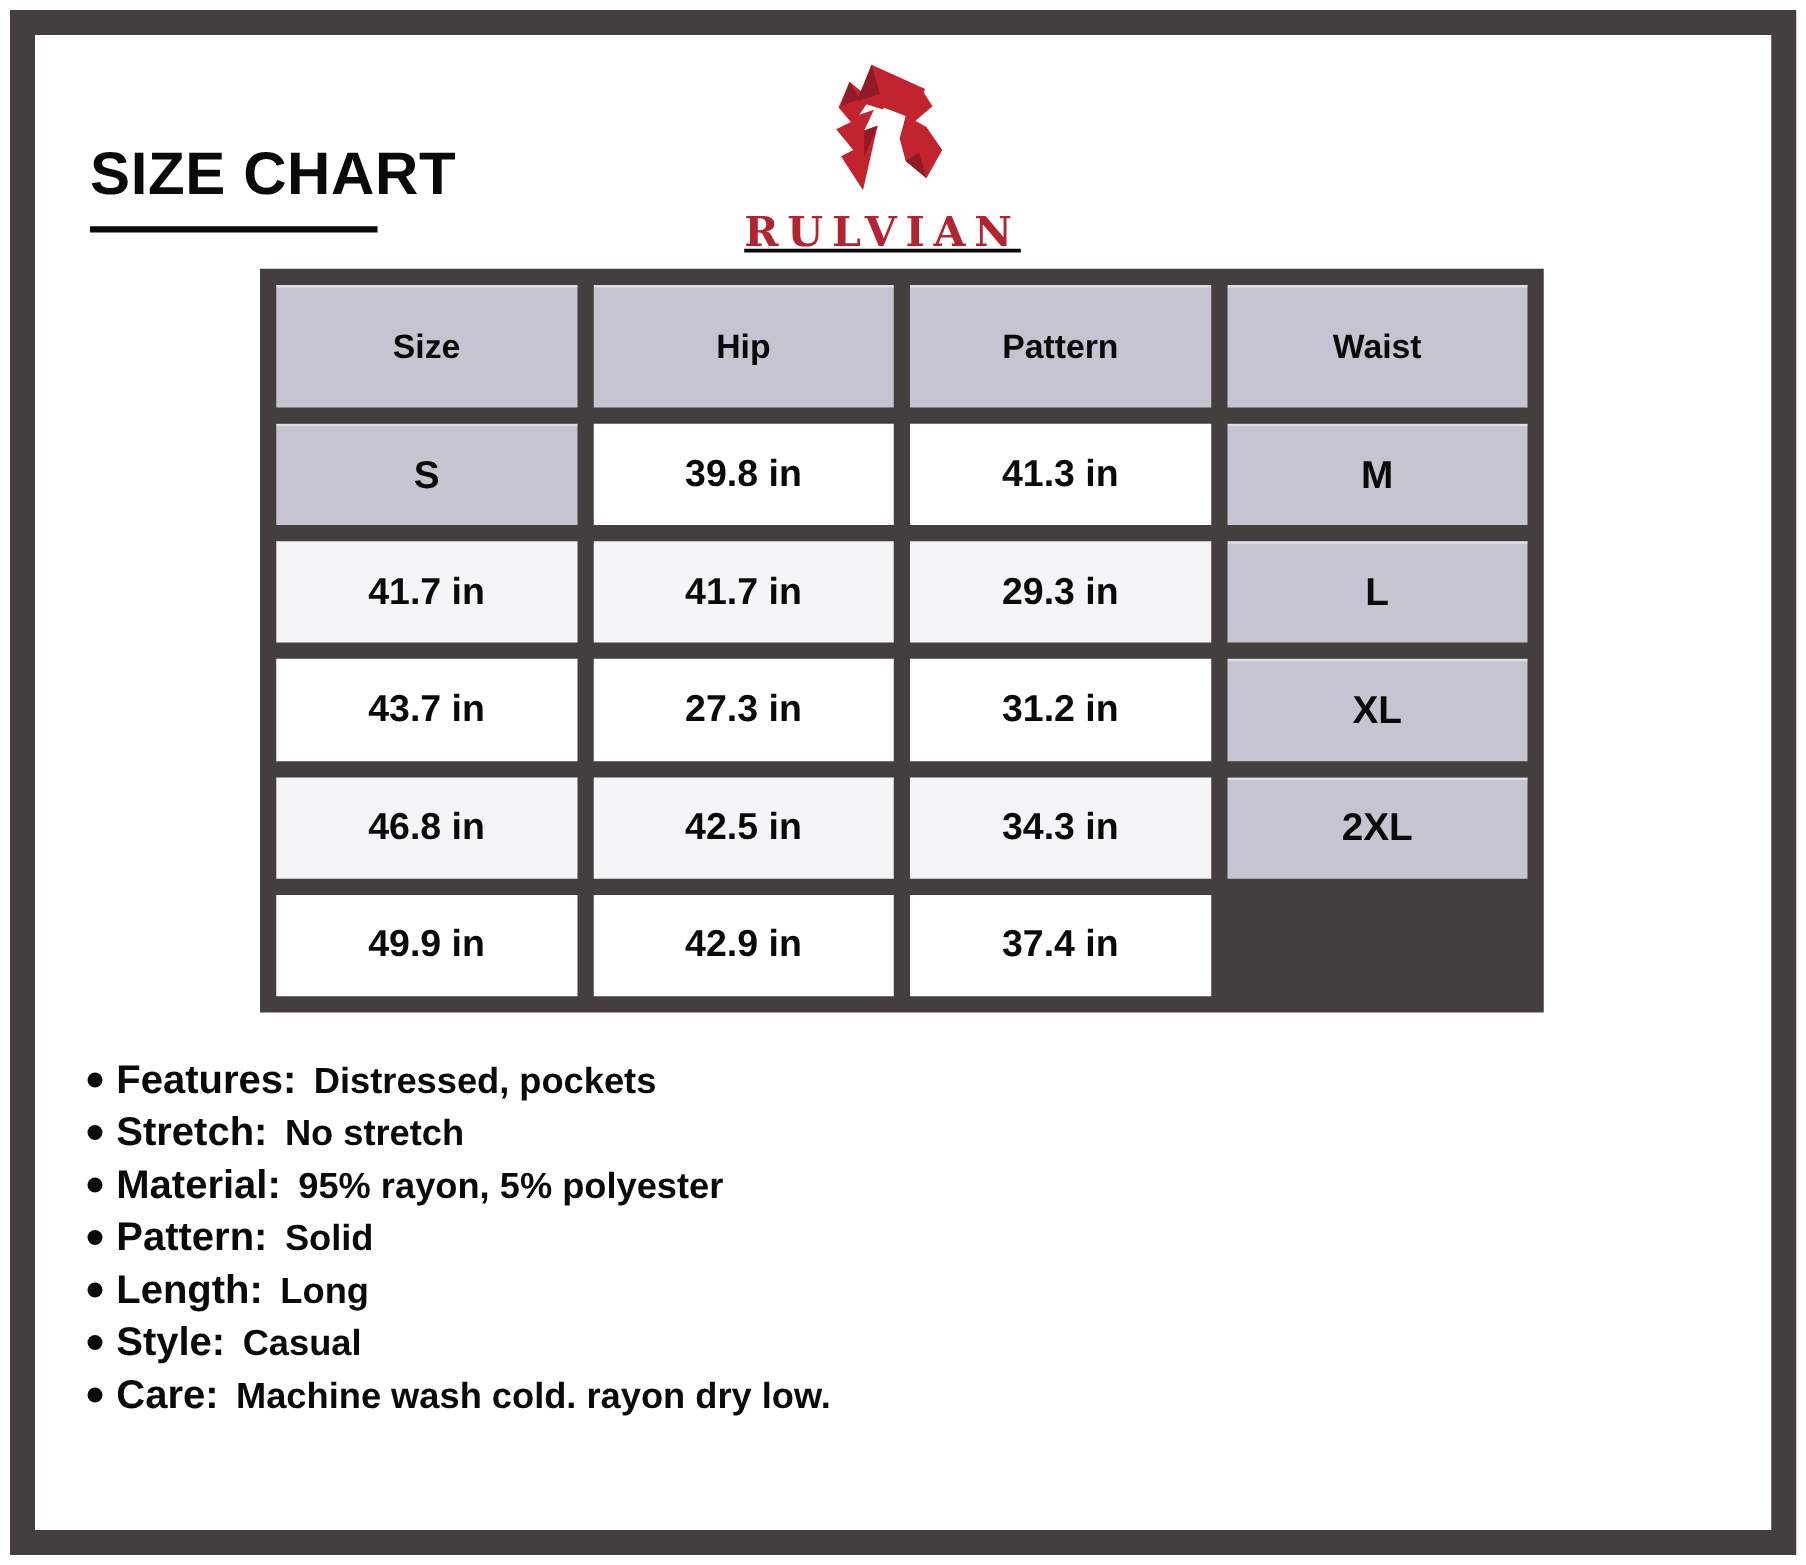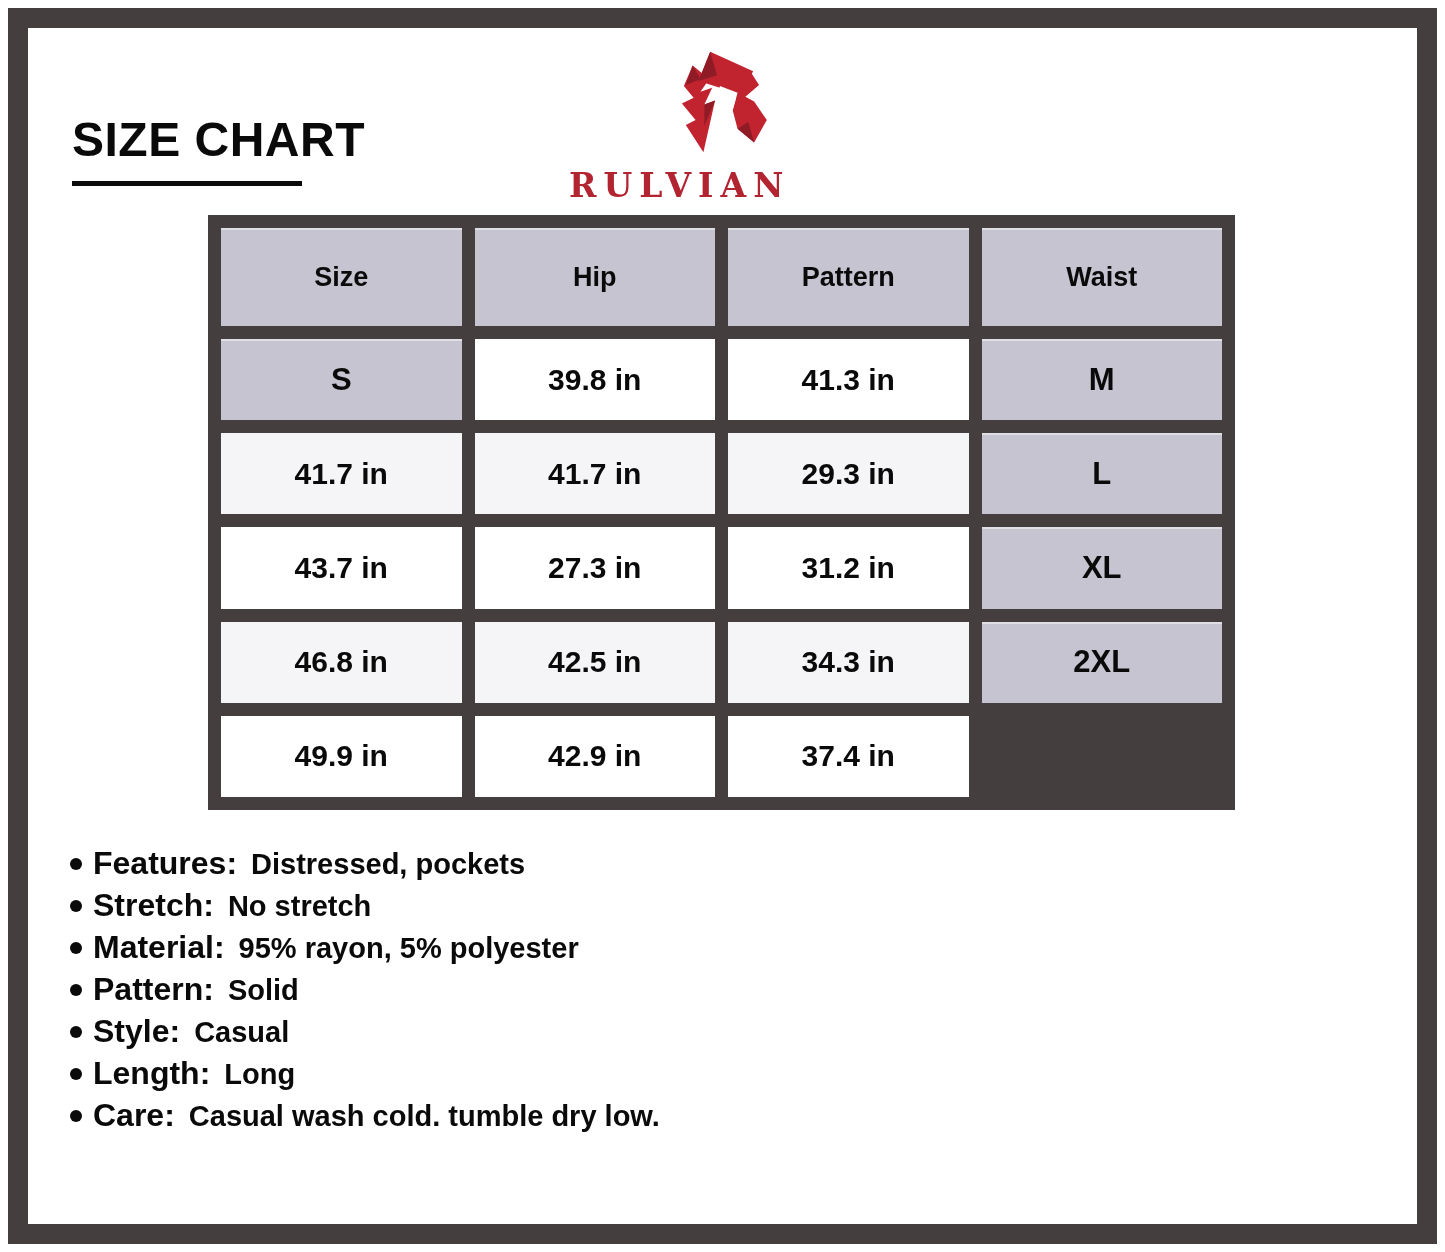--- a/index.html
+++ b/index.html
@@ -33,24 +33,25 @@
     position: absolute;
     left: 72px;
     top: 181px;
     width: 230px;
     height: 5px;
     background: #0a0a0a;
   }
   
   .logo-wrap {
     position: absolute;
-    left: 569px;
+    left: 556px;
     top: 42px;
     width: 300px;
-    text-align: left;
+    text-align: center;
+    text-decoration: underline;
   }
   .logo-mark { display: block; margin: 0 auto; }
   .wordmark {
     display: block;
     margin-top: 2px;
     font-family: "DejaVu Serif", "Liberation Serif", serif;
     font-weight: bold;
     font-size: 33px;
     letter-spacing: 7px;
     color: #b32431;
@@ -200,28 +201,28 @@
       <span class="detail-label">Material:</span>
       <span class="detail-value">95% rayon, 5% polyester</span>
     </div>
     <div class="detail-row">
       <span class="dot"></span>
       <span class="detail-label">Pattern:</span>
       <span class="detail-value">Solid</span>
     </div>
     <div class="detail-row">
       <span class="dot"></span>
+      <span class="detail-label">Length:</span>
+      <span class="detail-value">Long</span>
+    </div>
+    <div class="detail-row">
+      <span class="dot"></span>
       <span class="detail-label">Style:</span>
       <span class="detail-value">Casual</span>
     </div>
     <div class="detail-row">
       <span class="dot"></span>
-      <span class="detail-label">Length:</span>
-      <span class="detail-value">Long</span>
-    </div>
-    <div class="detail-row">
-      <span class="dot"></span>
       <span class="detail-label">Care:</span>
-      <span class="detail-value">Casual wash cold. tumble dry low.</span>
+      <span class="detail-value">Machine wash cold. rayon dry low.</span>
     </div>
   </div>
 
 </div>
 
 </body></html>

